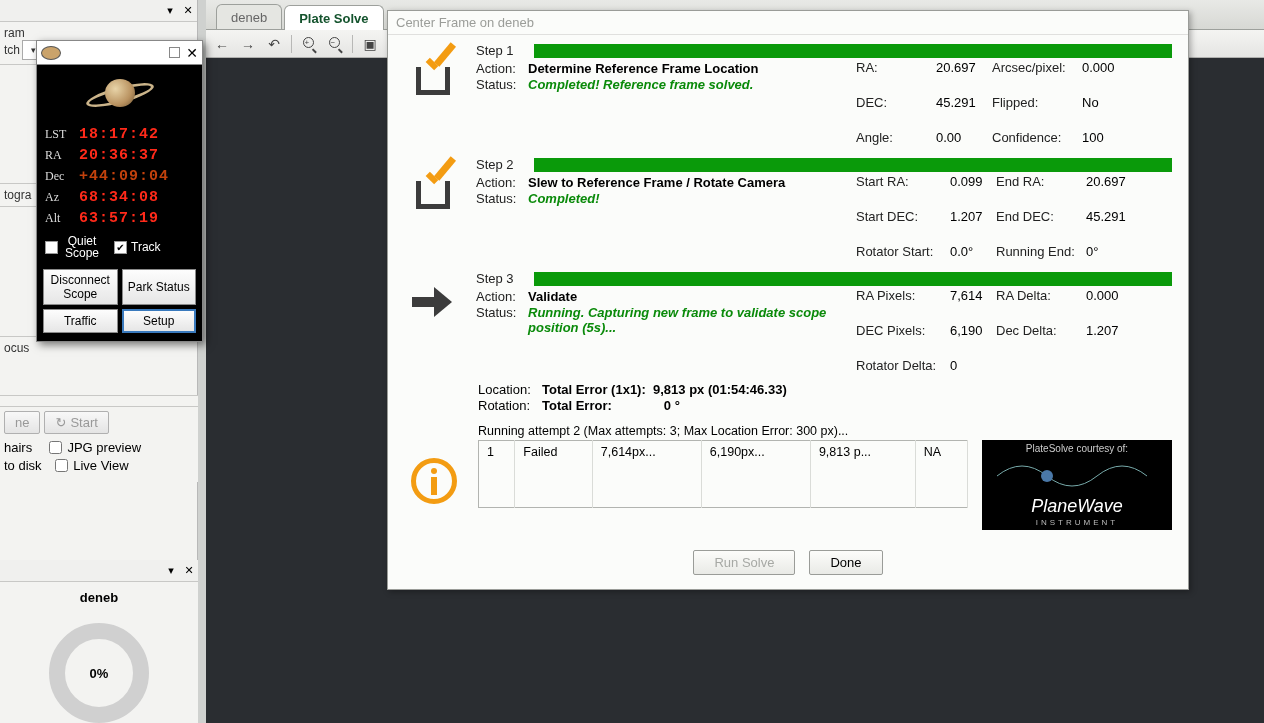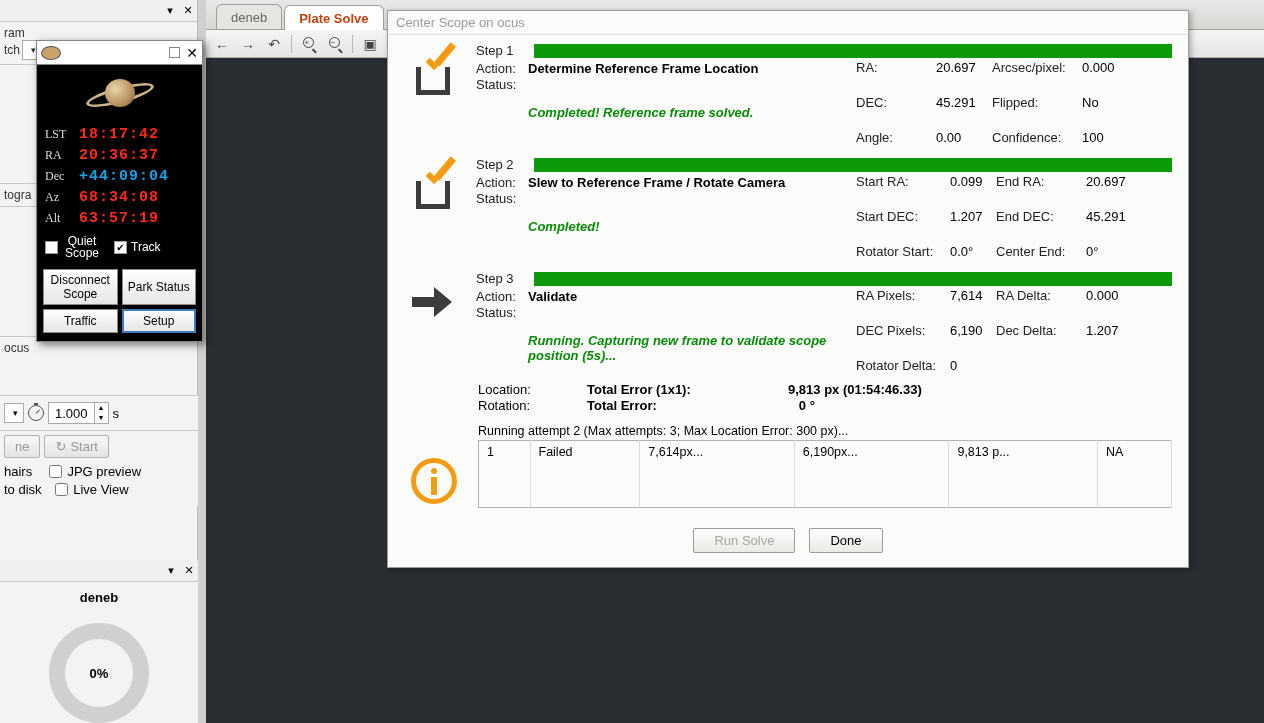--- a/index.html
+++ b/index.html
@@ -41,33 +41,33 @@
   .scope-title .icon-saturn-small{width:20px;height:14px;margin-right:auto;background:#caa36b;border-radius:50%;position:relative;border:1px solid #555;}
   .scope-title .close{font-size:14px;cursor:pointer;}
   .saturn-img{height:56px;display:flex;align-items:center;justify-content:center;}
   .saturn-big{width:70px;height:40px;position:relative;}
   .saturn-big .planet{position:absolute;left:20px;top:6px;width:30px;height:28px;border-radius:50%;background:radial-gradient(circle at 35% 35%,#e8d4a8,#b99260 60%,#6b5230);}
   .saturn-big .ring{position:absolute;left:0;top:14px;width:70px;height:16px;border:3px solid #cbb48a;border-radius:50%;transform:rotate(-15deg);}
   .coord-table{padding:3px 8px 6px 8px;}
   .coord-row{display:flex;font-family:"Courier New",monospace;font-size:15px;line-height:21px;letter-spacing:1px;}
   .coord-row .lab{width:34px;color:#ddd;font-family:"Segoe UI";font-size:12px;letter-spacing:0;}
   .coord-row .val{color:#ff2a1a;font-weight:600; font-size:15px;}
-  .coord-row .val.orange{color:#0ea5e9;}
+  .coord-row .val.orange{color:#c2410c;}
   .scope-chks{display:flex;gap:12px;padding:0 8px 6px 8px;color:#fff;font-size:12px;text-align:center;}
   .scope-chks label{display:flex;align-items:center;gap:4px;}
   .scope-chks .cbox{width:13px;height:13px;border:1px solid #999;background:#fff;display:inline-flex;align-items:center;justify-content:center;font-size:10px;color:#000;}
   .scope-btns{display:grid;grid-template-columns:1fr 1fr;gap:4px;padding:4px 6px 8px 6px;}
   .scope-btns button{background:linear-gradient(#fdfdfd,#e6e6e6);border:1px solid #8a8a8a;font-size:12px;padding:3px 0;cursor:pointer;}
   .scope-btns button.sel{border:2px solid #3a7abd;}
 
   
   .doc-area{position:absolute; left:206px; top:0; right:0; bottom:0; background:#c9ccc8;}
   .doc-tabs{height:30px;background:linear-gradient(#e8e9e6,#d7d8d4);border-bottom:1px solid #9da09c;display:flex;align-items:flex-end;padding-left:10px;}
   .doc-tab{padding:5px 14px 4px 14px;border:1px solid #9da09c;border-bottom:none;background:#e5e6e2;border-radius:6px 6px 0 0;margin-right:2px;font-size:13px;cursor:pointer;color:#666;}
-  .doc-tab.active{background:#fff;color:#c2410c;font-weight:600;position:relative;top:1px;}
+  .doc-tab.active{background:#fff;color:#14532d;font-weight:600;position:relative;top:1px;}
   .toolbar{height:28px;background:linear-gradient(#f4f4f2,#e5e5e3);border-bottom:1px solid #b0b0ae;display:flex;align-items:center;padding:0 4px;gap:2px;}
   .tbtn{width:24px;height:22px;display:flex;align-items:center;justify-content:center;border:1px solid transparent;border-radius:3px;cursor:pointer;font-size:14px;color:#444;}
   .tbtn.active{border-color:#2c70b7;background:#d6e8fb;}
   .tsep{width:1px;height:18px;background:#b8b8b6;margin:0 3px;}
 
   
   .canvas-dark{position:absolute;left:0;right:0;top:58px;bottom:0;background:#2a2d31;}
 
   
   .dlg{position:absolute;left:181px;top:10px;width:802px;background:#fbfcfa;border:1px solid #9a9c98;box-shadow:2px 2px 6px rgba(0,0,0,.3);}
@@ -89,28 +89,28 @@
   .step-body{flex:1;}
   .step-header{display:flex;align-items:center;gap:8px;}
   .step-label{width:50px;font-size:13px;color:#222;}
   .green-bar{flex:1;height:14px;background:#0a9a0a;}
   .step-rows{display:flex;margin-top:2px;}
   .step-left{width:380px;}
   .step-left .line{display:flex;font-size:13px;margin:1px 0;}
   .step-left .line .k{width:52px;color:#222;}
   .step-left .line .v{}
   .bold{font-weight:700;}
-  .green-it{color:#0a8a0a;font-style:italic;font-weight:600;margin-top:28px;}
+  .green-it{color:#0a8a0a;font-style:italic;font-weight:600;}
   .kv-grid{display:grid;grid-template-columns:80px 56px 90px 50px;row-gap:20px;font-size:13px;}
   .kv-grid.wider{grid-template-columns:94px 46px 90px 50px;}
   .kv-grid .lbl{color:#222;}
   .kv-grid .num{text-align:left;}
 
   .summary{padding:4px 16px 4px 90px;font-size:13px;}
-  .summary .row{display:flex;margin:1px 0;gap:45px;}
+  .summary .row{display:flex;margin:1px 0;}
   .summary .k{width:64px;}
   .summary .b{font-weight:700;}
   .summary .gap{display:inline-block;width:52px;}
 
   .attempts-label{padding:6px 16px 2px 90px;font-size:12.5px;}
 
   .att-row{display:flex;padding:0 16px 12px 16px;gap:14px;align-items:flex-start;}
   .att-table{border:1px solid #b2b4b0;border-collapse:collapse;font-size:12.5px;flex:1}
   .att-table th,.att-table td{border-right:1px solid #dadcd8;padding:4px 8px;text-align:left;font-weight:normal;}
   .att-table th{background:#fff;border-bottom:1px solid #c8cac6;}
@@ -151,32 +151,20 @@
         <span class="dropdown-small"></span>
       </div>
     </div>
     <div style="height:120px;border-top:1px solid #c8c8c6;border-bottom:1px solid #c8c8c6"></div>
     <div class="panel-body"><span>togra</span></div>
     <div style="height:130px;border-top:1px solid #c8c8c6"></div>
     <div class="panel-body" style="border-top:1px solid #c8c8c6"><span>ocus</span></div>
   </div>
 
   <div class="panel2">
-    <div class="row-flex">
-      <span class="dropdown-small" style="width:20px"></span>
-      <span class="timer-icon"></span>
-      <div class="num-input">
-        <span>1.000</span>
-        <div class="spin">
-            <div>▲</div>
-            <div>▼</div>
-          </div>
-      </div>
-      <span>s</span>
-    </div>
     <div style="height:1px;background:#c8c8c6;margin:4px -4px;"></div>
     <div class="row-flex">
       <span class="btn-gray">ne</span>
       <span class="btn-gray">↻ <span>Start</span></span>
     </div>
     <div class="chk"><span>hairs</span>&nbsp;&nbsp;<input type="checkbox" style=""><span>JPG preview</span></div>
     <div class="chk"><span>to disk</span>&nbsp;<input type="checkbox" style=""><span>Live View</span></div>
   </div>
 
   <div class="panel3">
@@ -221,21 +209,21 @@
       <div class="tbtn">⇥</div>
       <div class="tbtn">◐</div>
       <div class="tbtn">⊕</div>
       <div class="tbtn">★</div>
       <div class="tbtn">☐</div>
     </div>
 
     <div class="canvas-dark"></div>
 
     <div class="dlg">
-      <div class="dlg-title">Center Scope on ocus</div>
+      <div class="dlg-title">Center Frame on deneb</div>
 
       <div class="step">
         <div class="step-icon">
             <div class="checkbox-shape">
               <div class="box"></div>
               <div class="tick"></div>
             </div>
           </div>
         <div class="step-body">
           <div class="step-header">
@@ -298,21 +286,21 @@
               <span class="lbl">Start RA:</span>
                 <span class="num">0.099</span>
               <span class="lbl">End RA:</span>
                 <span class="num">20.697</span>
               <span class="lbl">Start DEC:</span>
                 <span class="num">1.207</span>
               <span class="lbl">End DEC:</span>
                 <span class="num">45.291</span>
               <span class="lbl">Rotator Start:</span>
                 <span class="num">0.0°</span>
-              <span class="lbl">Center End:</span>
+              <span class="lbl">Running End:</span>
                 <span class="num">0°</span>
             </div>
           </div>
         </div>
       </div>
 
       <div class="step">
         <div class="step-icon" style="padding-top:16px">
             <div class="arrow-shape"></div>
           </div>
@@ -390,20 +378,29 @@
           <tr class="blank">
                 <td></td>
                 <td></td>
                 <td></td>
                 <td></td>
                 <td></td>
                 <td></td>
               </tr>
         </tbody>
           </table>
+        <div class="planewave">
+          <div class="small">PlateSolve courtesy of:</div>
+          <svg width="170" height="40">
+            <path d="M5 20 Q30 0 55 20 T105 20 T155 20" stroke="#7aa" fill="none" stroke-width="1"></path>
+            <circle cx="55" cy="20" r="6" fill="#4a78a8"></circle>
+          </svg>
+          <div class="logo"><span class="pw">Plane</span><span class="wave">Wave</span></div>
+          <div class="sub">INSTRUMENT</div>
+        </div>
       </div>
 
       <div class="dlg-buttons">
         <button disabled="">Run Solve</button>
         <button>Done</button>
       </div>
     </div>
   </div>
 
   <div class="scope-window">

